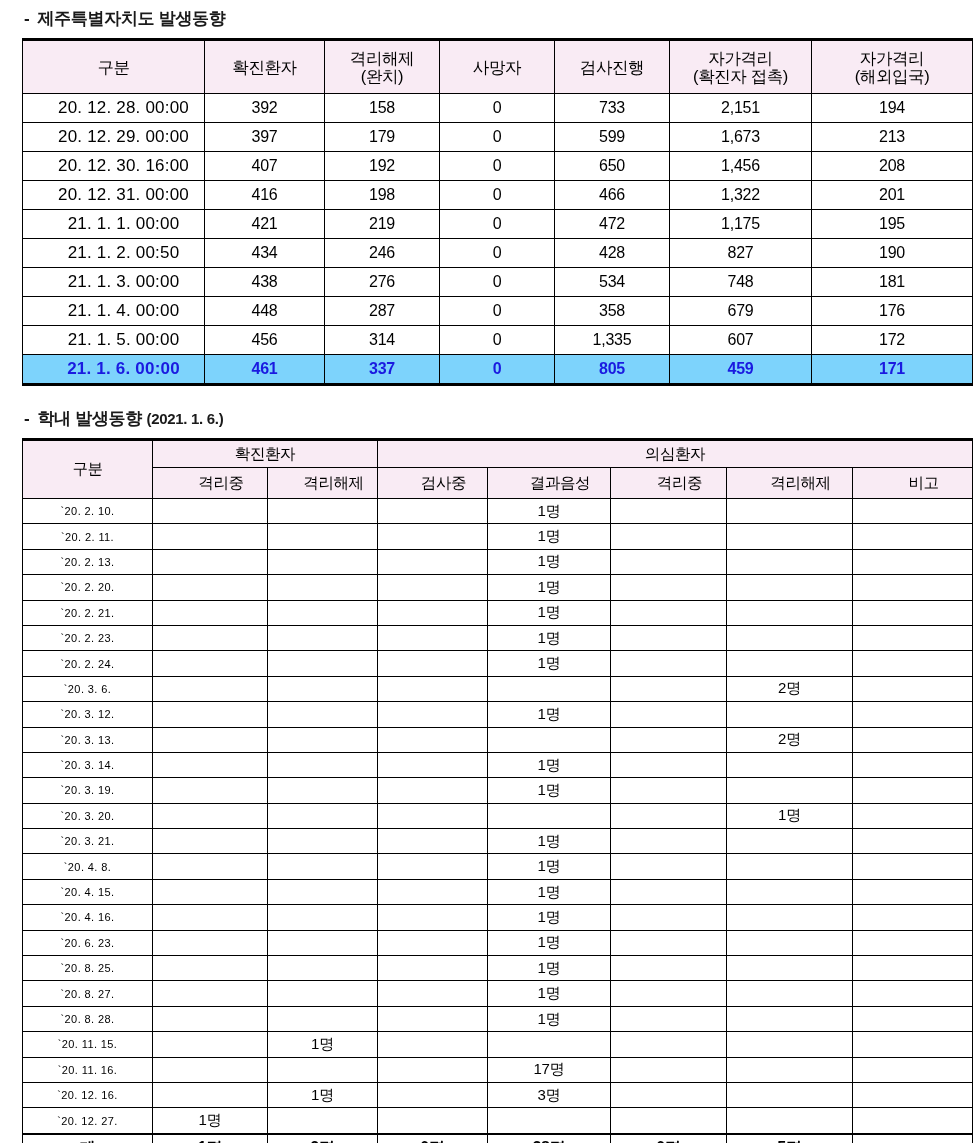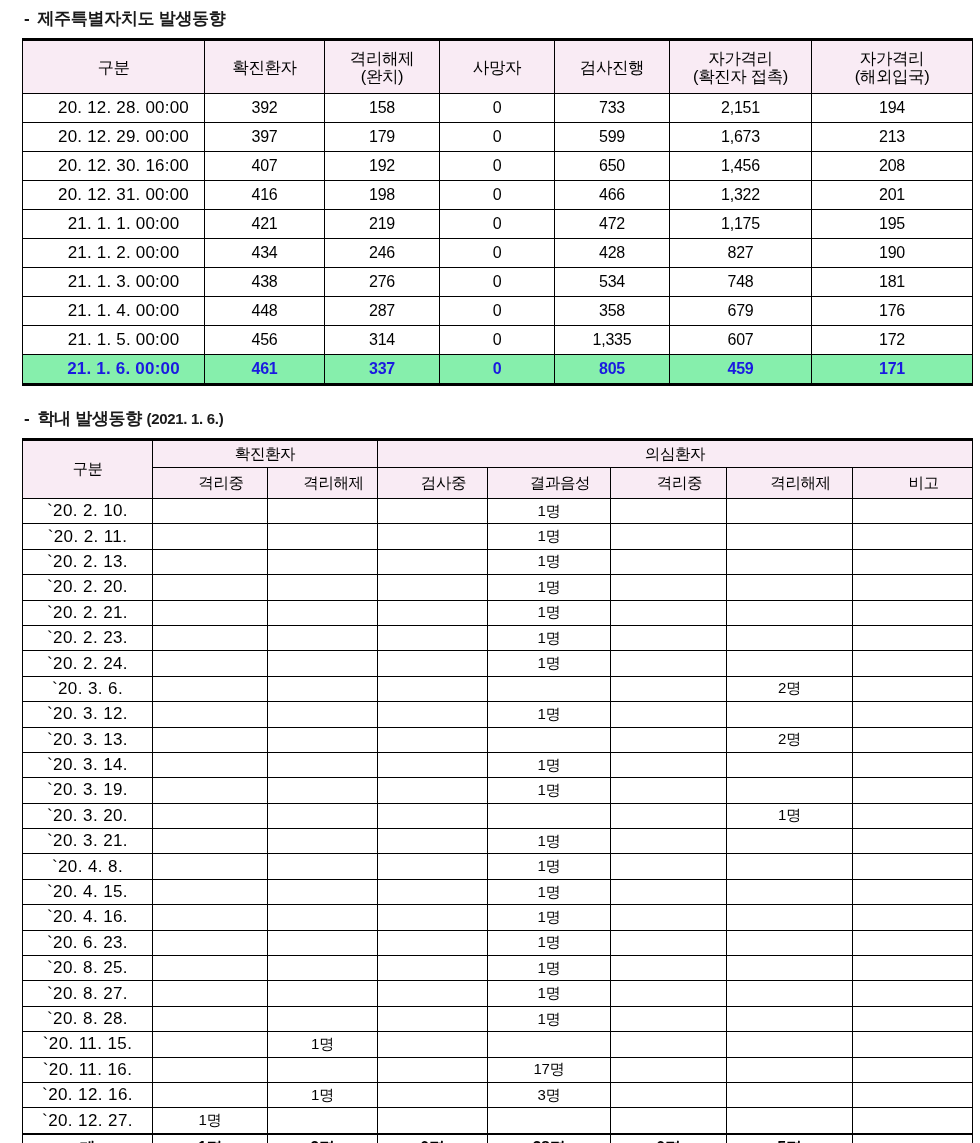--- a/index.html
+++ b/index.html
@@ -79,21 +79,21 @@
     height: 28px;
     font-size: 16px;
     letter-spacing: -0.2px;
   }
   .t1 td.dt {
     font-size: 17px;
     letter-spacing: 0.2px;
     padding-left: 20px;
   }
   .t1 tr.highlight td {
-    background: #86efac;
+    background: #7dd3fc;
     color: #1a1ae0;
     font-weight: bold;
   }
 
   
   .t2 th {
     background: #f9ebf4;
     font-weight: bold;
     font-size: 15.5px;
     letter-spacing: -0.4px;
@@ -104,21 +104,21 @@
   }
   .t2 th.h-top { height: 26px; }
   .t2 th.h-sub { height: 30px; padding-left: 22px; }
   .t2 th.light { font-weight: normal; }
   .t2 td {
     height: 24.4px;
     font-size: 15px;
     letter-spacing: -0.2px;
   }
   .t2 td.dt {
-    font-size: 17px;
+    font-size: 11px;
     letter-spacing: 0.4px;
   }
   .t2 tr.total td {
     font-weight: bold;
     font-size: 16px;
     height: 27px;
     border-top: 2px solid #000;
   }
 
   .gap-a { height: 14px; }
@@ -211,21 +211,21 @@
           <tr>
             <td class="dt">21.  1.  1. 00:00</td>
             <td>421</td>
             <td>219</td>
             <td>0</td>
             <td>472</td>
             <td>1,175</td>
             <td>195</td>
           </tr>
           <tr>
-            <td class="dt">21.  1.  2. 00:00</td>
+            <td class="dt">21.  1.  2. 00:50</td>
             <td>434</td>
             <td>246</td>
             <td>0</td>
             <td>428</td>
             <td>827</td>
             <td>190</td>
           </tr>
           <tr>
             <td class="dt">21.  1.  3. 00:00</td>
             <td>438</td>

